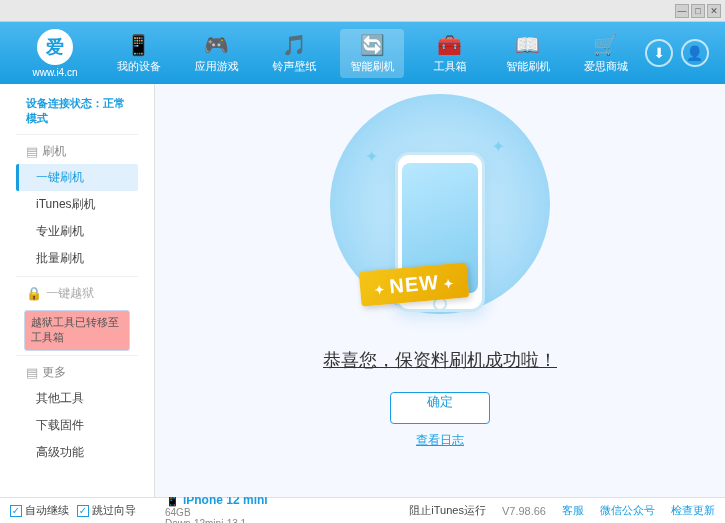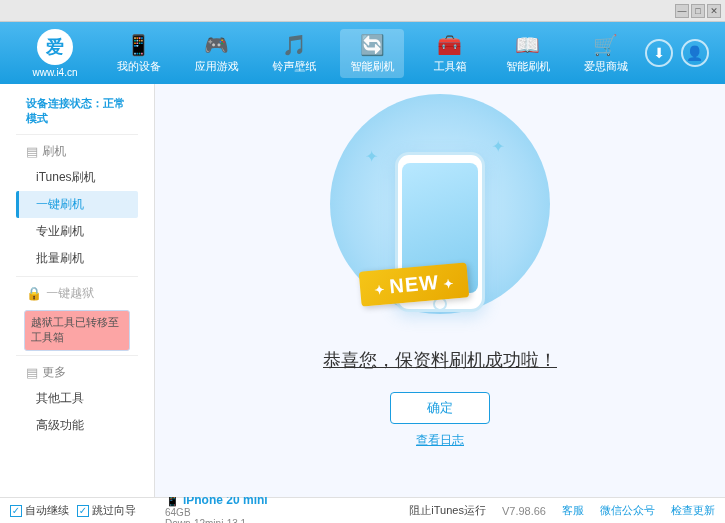--- a/index.html
+++ b/index.html
@@ -233,21 +233,21 @@
     }
     .confirm-btn {
       width: 100px;
       height: 32px;
       border: 1px solid #1a9de0;
       background: #fff;
       color: #1a9de0;
       border-radius: 4px;
       cursor: pointer;
       font-size: 13px;
-      display: flex; align-items: center; justify-content: center;
+      display: flex; align-items: flex-start; justify-content: center;
       margin-bottom: 8px;
     }
     .repair-link {
       color: #1a9de0;
       font-size: 12px;
       cursor: pointer;
       text-decoration: underline;
     }
 
     
@@ -375,25 +375,25 @@
   <div class="sidebar">
     <div class="status-bar-top">
       <span>设备连接状态：</span><span>正常模式</span>
     </div>
 
     <div class="sidebar-section-title">
       <span class="sec-icon">▤</span>
       <span>刷机</span>
     </div>
 
-    <div class="sidebar-item">
-      <span>iTunes刷机</span>
-    </div>
     <div class="sidebar-item active">
       <span>一键刷机</span>
+    </div>
+    <div class="sidebar-item">
+      <span>iTunes刷机</span>
     </div>
     <div class="sidebar-item">
       <span>专业刷机</span>
     </div>
     <div class="sidebar-item">
       <span>批量刷机</span>
     </div>
 
     <div class="sidebar-divider"></div>
 
@@ -408,20 +408,23 @@
 
     <div class="sidebar-divider"></div>
 
     <div class="sidebar-section-title">
       <span class="sec-icon">▤</span>
       <span>更多</span>
     </div>
 
     <div class="sidebar-item">
       <span>其他工具</span>
+    </div>
+    <div class="sidebar-item">
+      <span>下载固件</span>
     </div>
     <div class="sidebar-item">
       <span>高级功能</span>
     </div>
   </div>
 
   <div class="content">
     <div class="circle-bg"></div>
 
     <div class="phone-illustration">
@@ -453,21 +456,21 @@
     </label>
     <label class="checkbox-item">
       <div class="checkbox-box">✓</div>
       <span>跳过向导</span>
     </label>
   </div>
 
   <div class="device-info">
     <div class="device-name">
       <span>📱</span>
-      <span>iPhone 20 mini</span>
+      <span>iPhone 12 mini</span>
     </div>
     <div class="device-sub">64GB</div>
     <div class="device-sub">Down-12mini-13,1</div>
   </div>
 
   <div class="bottom-status">
     <div class="bottom-itunes">
       <span>阻止iTunes运行</span>
     </div>
     <span class="bottom-version">V7.98.66</span>

